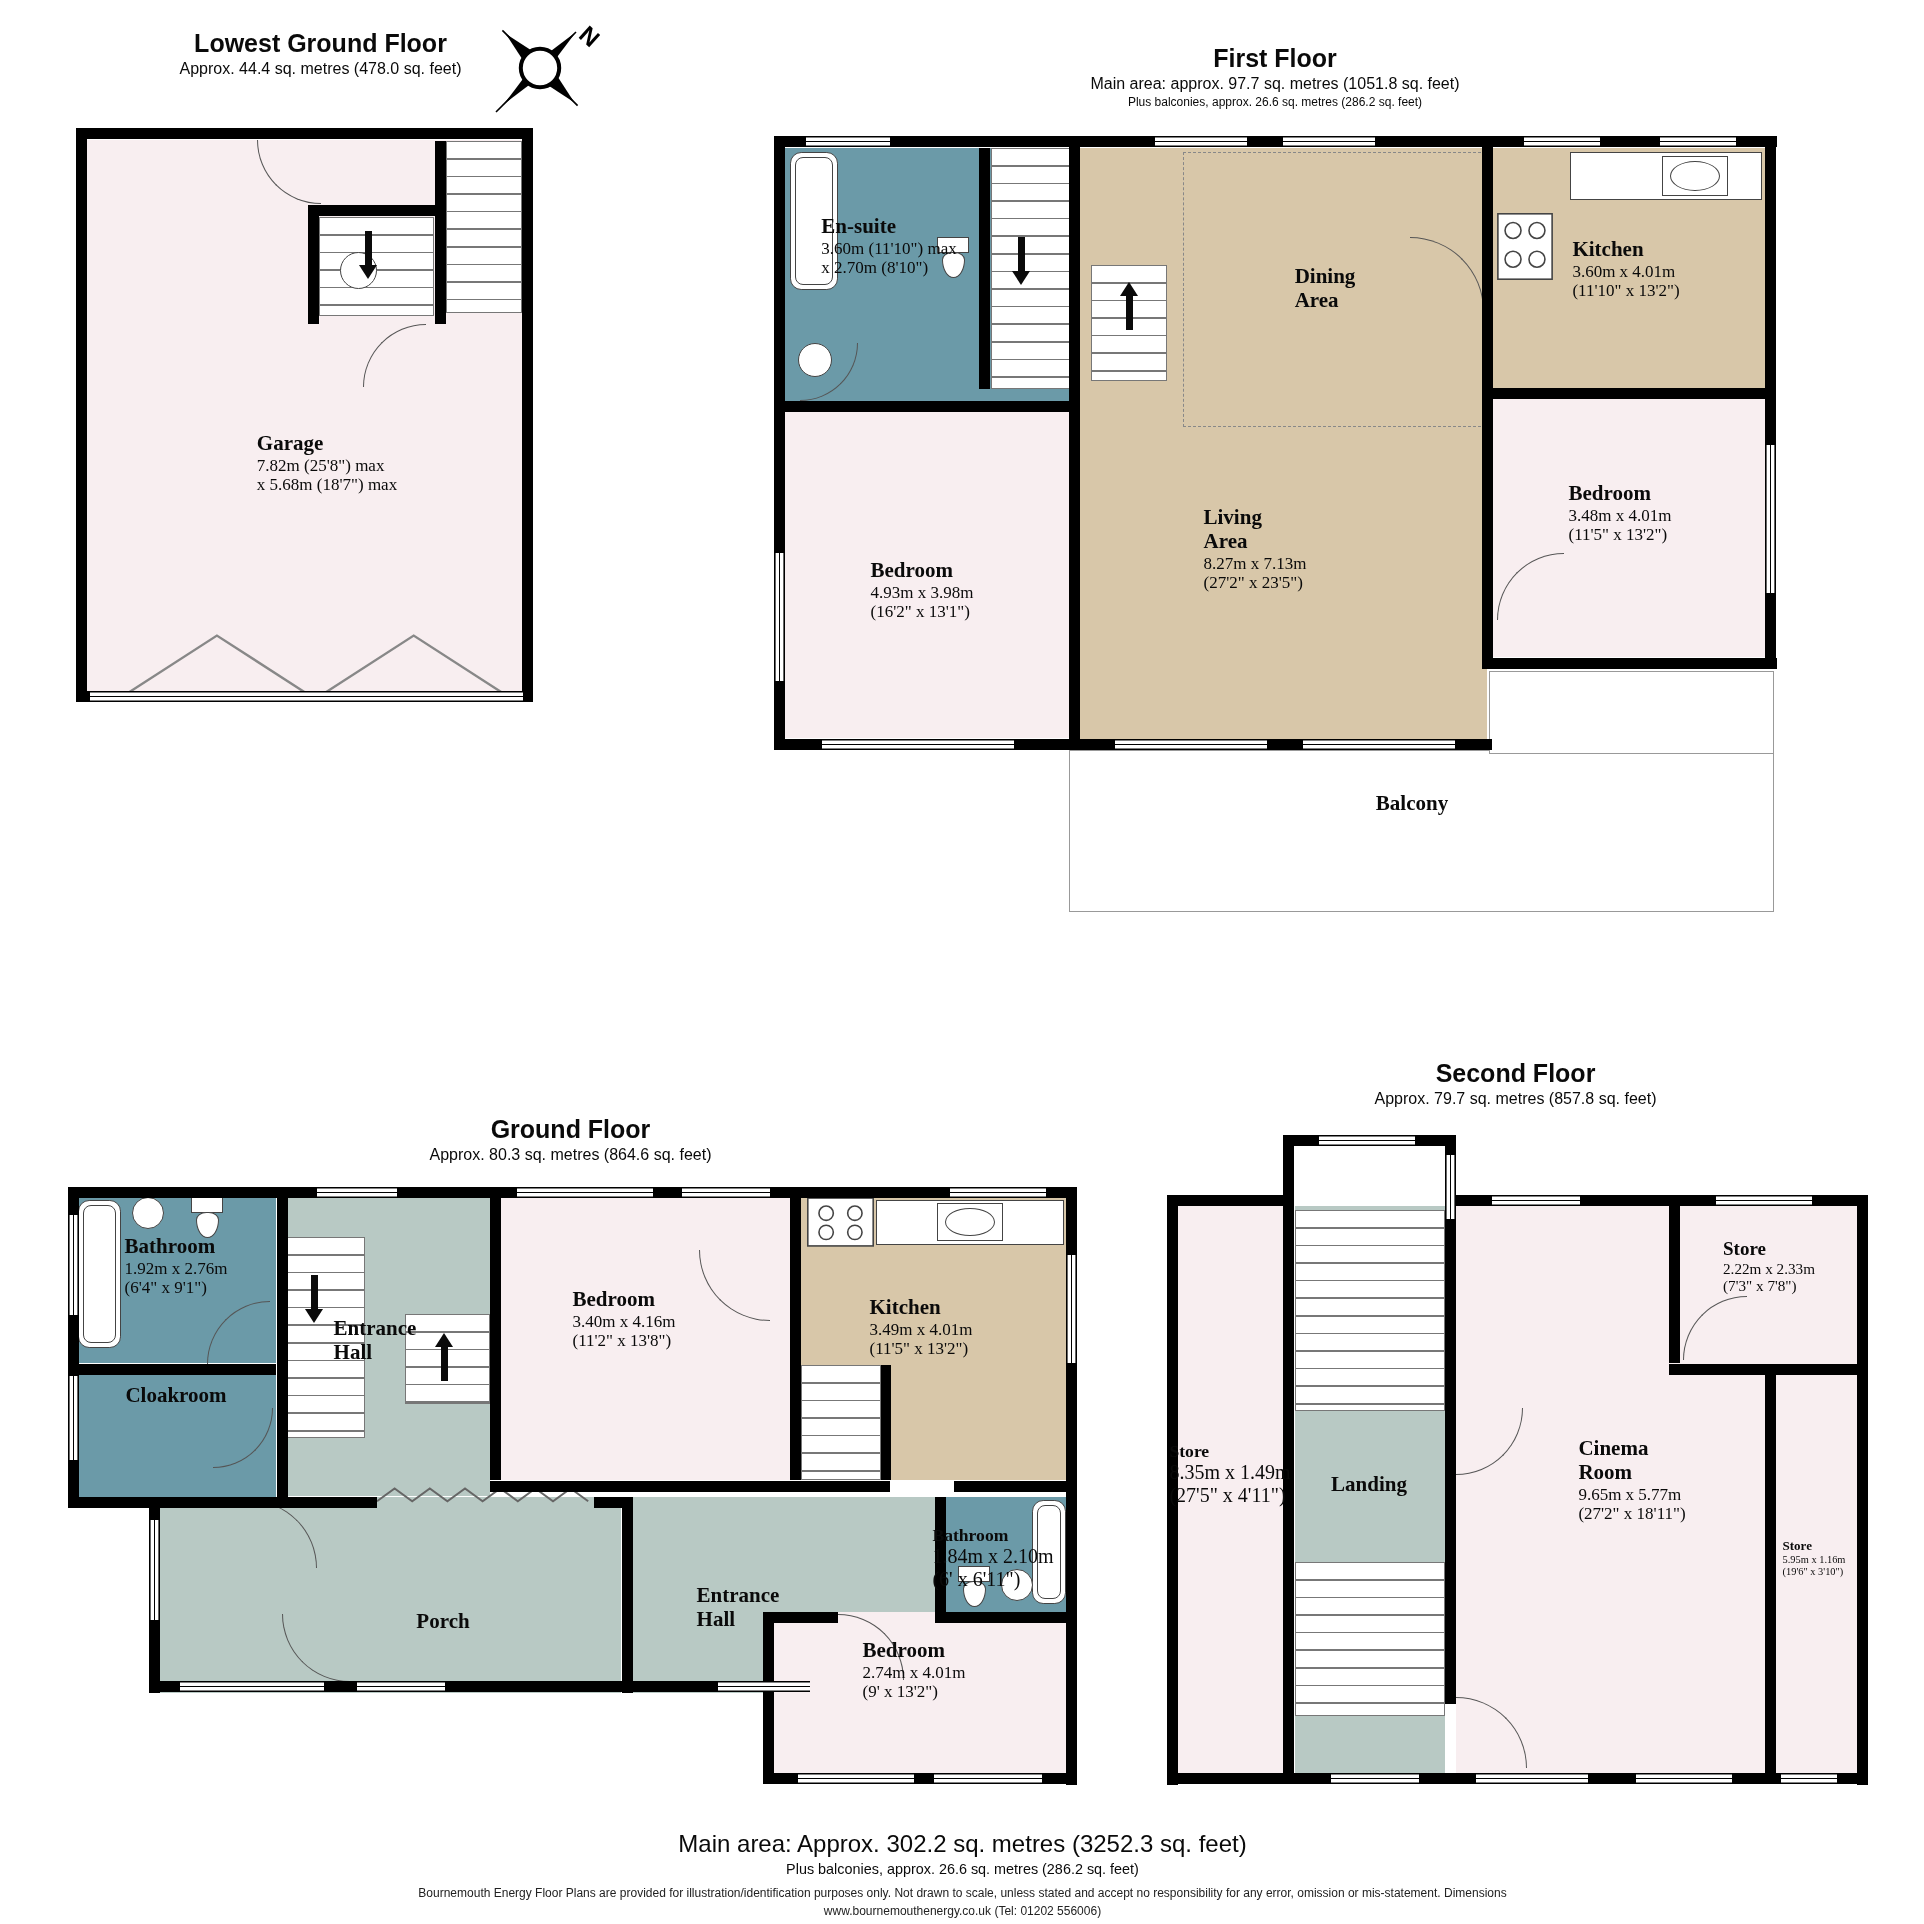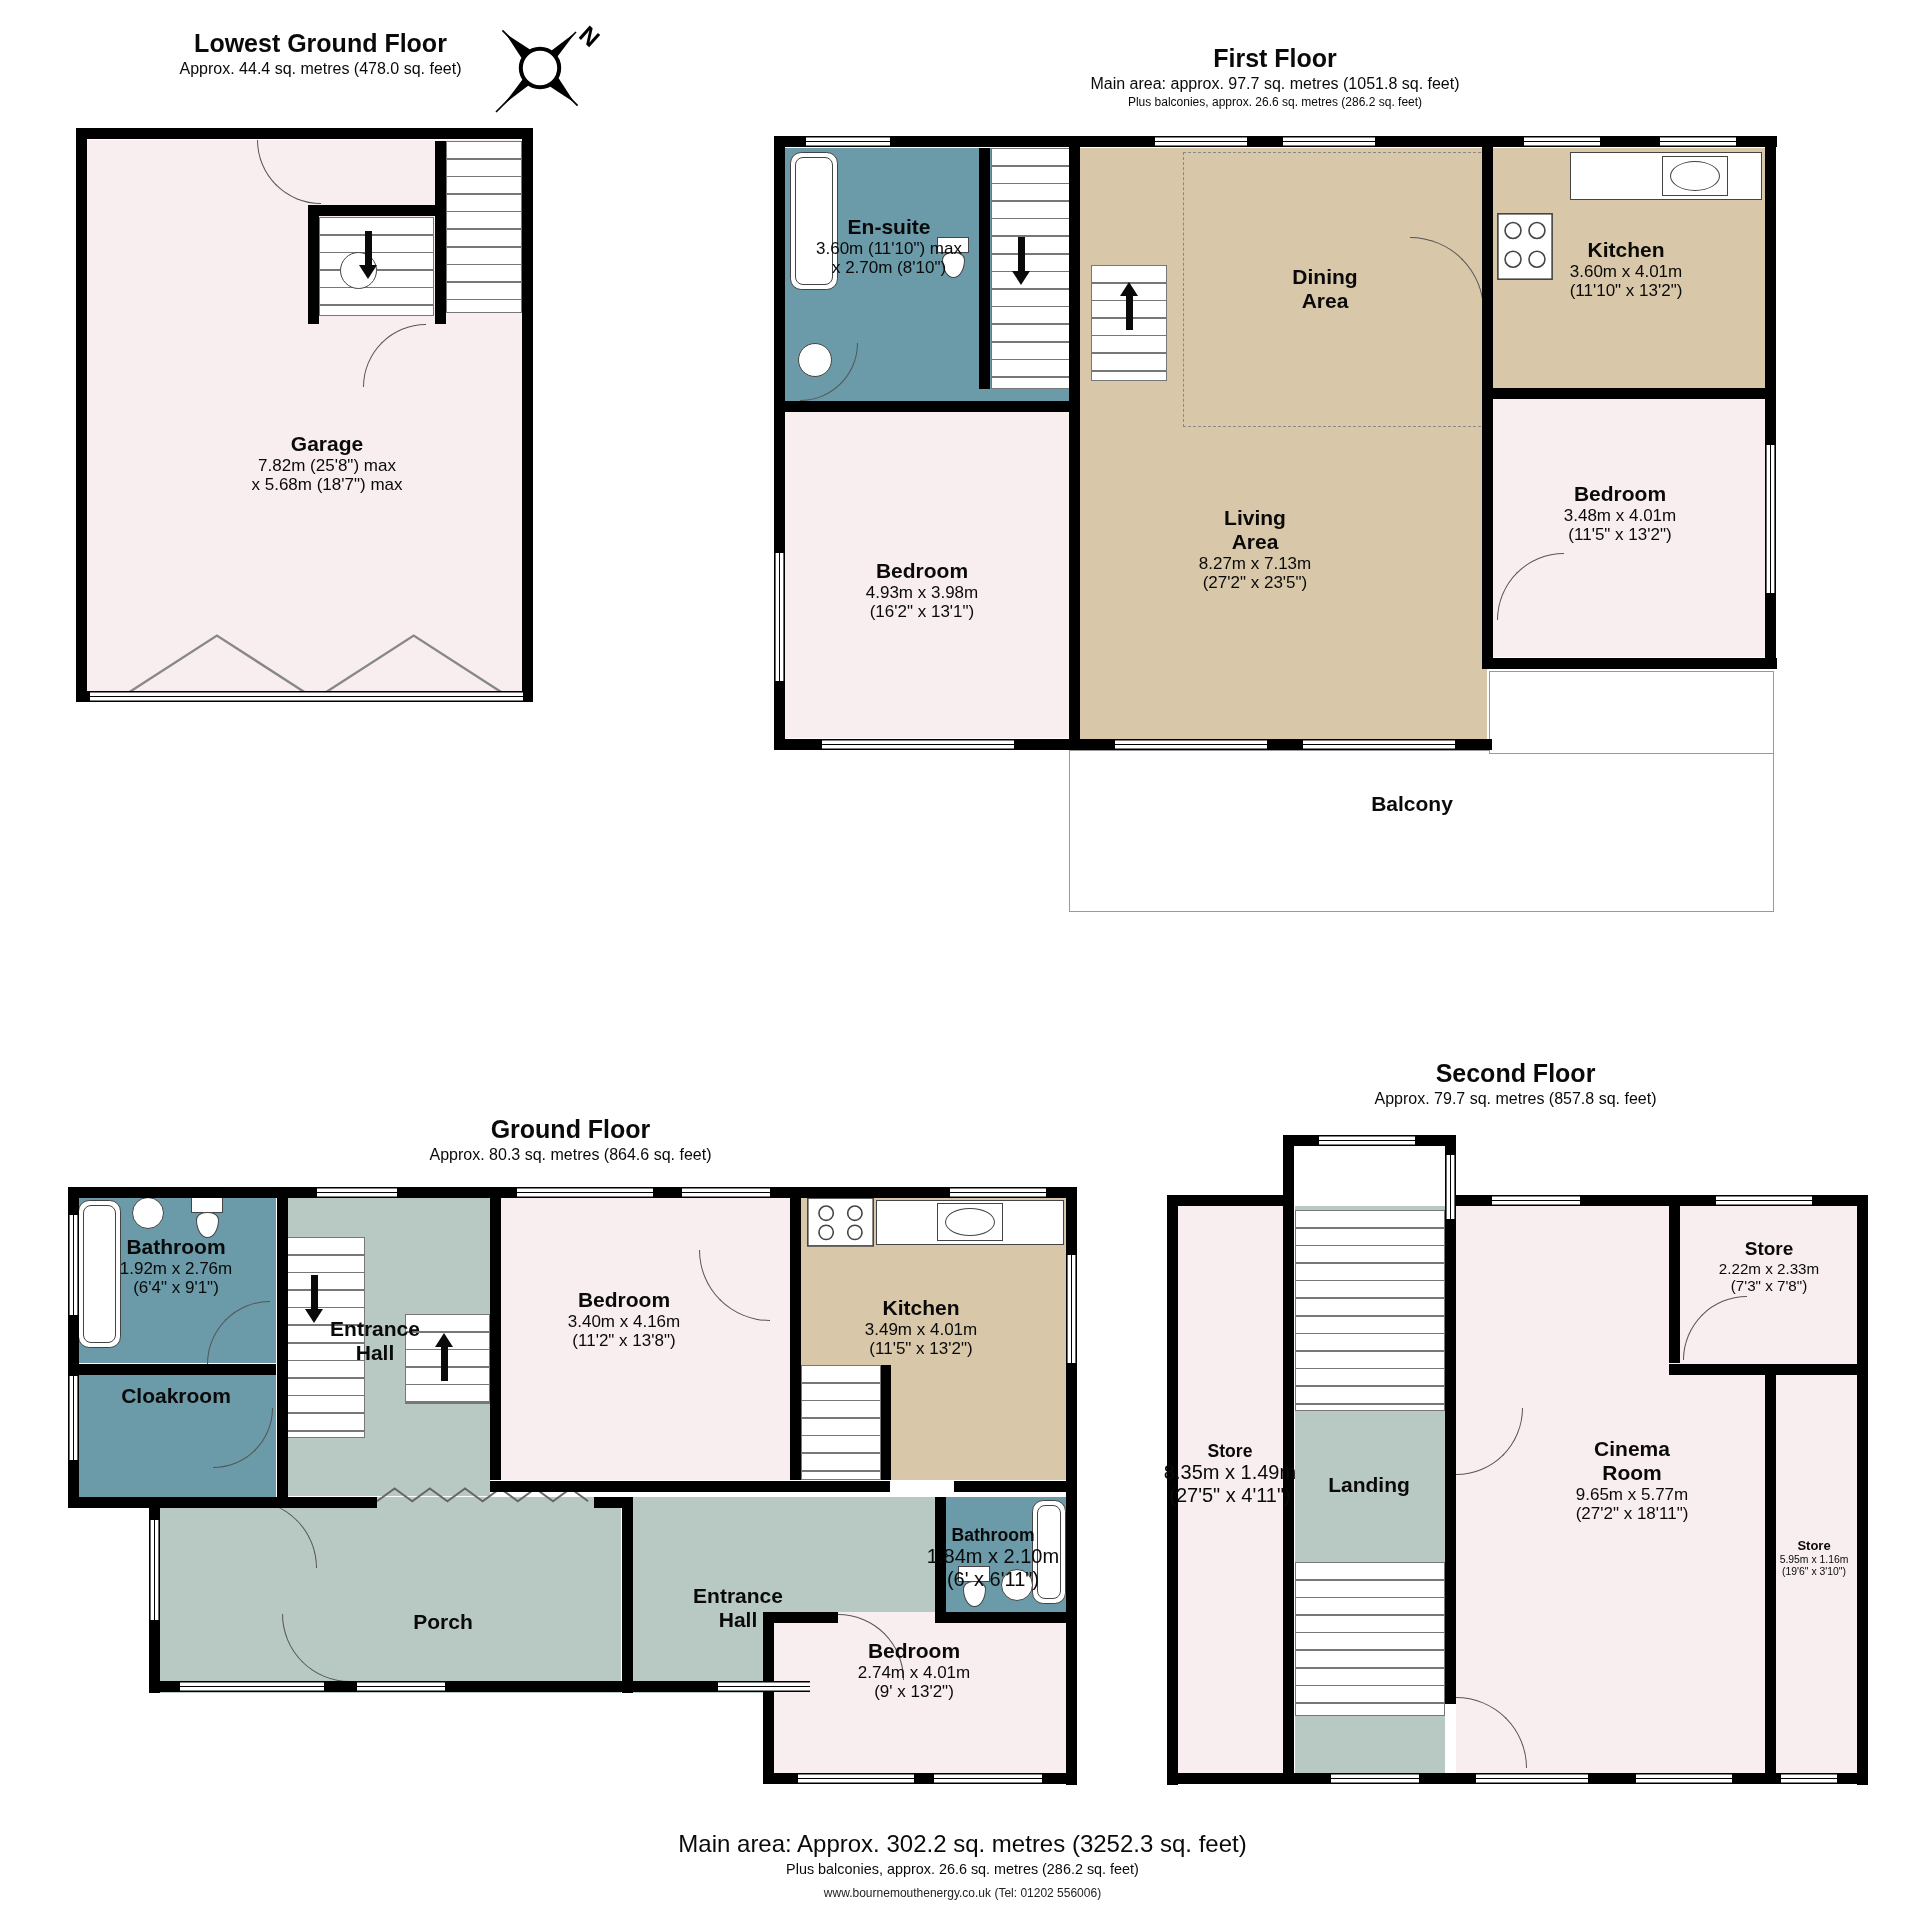--- a/index.html
+++ b/index.html
@@ -45,22 +45,22 @@
   .bath::after{content:"";position:absolute;inset:4px;border:1.6px solid #444;border-radius:8px;}
   .sinkc{border-radius:50%;}
   .sink::after{content:"";position:absolute;inset:4px 7.2px;border:1.6px solid #444;border-radius:50%;}
   .toilet{position:absolute;width:32px;height:16px;background:#fff;border:1.6px solid #444;box-sizing:border-box;z-index:2;}
   .toilet::after{content:"";position:absolute;left:4px;top:14.4px;width:21px;height:24px;background:#fff;
     border:1.6px solid #444;border-radius:45% 45% 50% 50% / 30% 30% 70% 70%;}
   
   .dash{position:absolute;border:1.6px dashed #888;z-index:2;}
   .thin{position:absolute;border:1.6px solid var(--balcony-outline,#999);background:#fff;z-index:0;}
   
-  .lbl{position:absolute;transform:translate(-50%,-50%);text-align:center;white-space:nowrap;
-       line-height:1.14;z-index:6;}
+  .lbl{position:absolute;transform:translate(-50%,-50%);white-space:nowrap;
+       line-height:1.14;z-index:6;font-family:Liberation Serif, serif;}
   .lbl .nm{font-weight:bold;font-size:21px;}
   .lbl .dm{font-size:17px;}
   .lbl.md .nm{font-size:19px;} .lbl.md .dm{font-size:15.2px;}
   .lbl.sm .nm{font-size:17.6px;} .lbl.sm .dm{font-size:20px;}
   .lbl.xs .nm{font-size:13px;} .lbl.xs .dm{font-size:10.4px;}
   
   .fhead{position:absolute;text-align:center;z-index:6;}
   .ft{font-size:25px;font-weight:bold;}
   .fs{font-size:16px;margin-top:2.4px;}
   .fs2{font-size:12px;margin-top:1.6px;}
@@ -413,19 +413,20 @@
       <div class="nm">Store</div>
       <div class="dm">5.95m x 1.16m</div>
       <div class="dm">(19'6" x 3'10")</div>
     </div>
   </div>
 
   <div>
     <div class="foot-main" style="top:1830px;">Main area: Approx. 302.2 sq. metres (3252.3 sq. feet)</div>
     <div class="foot-sub" style="top:1861px;">Plus balconies, approx. 26.6 sq. metres (286.2 sq. feet)</div>
     <div class="foot-disc" style="top:1885px;">
+      <div>Bournemouth Energy Floor Plans are provided for illustration/identification purposes only. Not drawn to scale, unless stated and accept no responsibility for any error, omission or mis-statement. Dimensions</div>
       <div>www.bournemouthenergy.co.uk (Tel: 01202 556006)</div>
 
     </div>
   </div>
 
 </div>
 
 
 </body></html>

